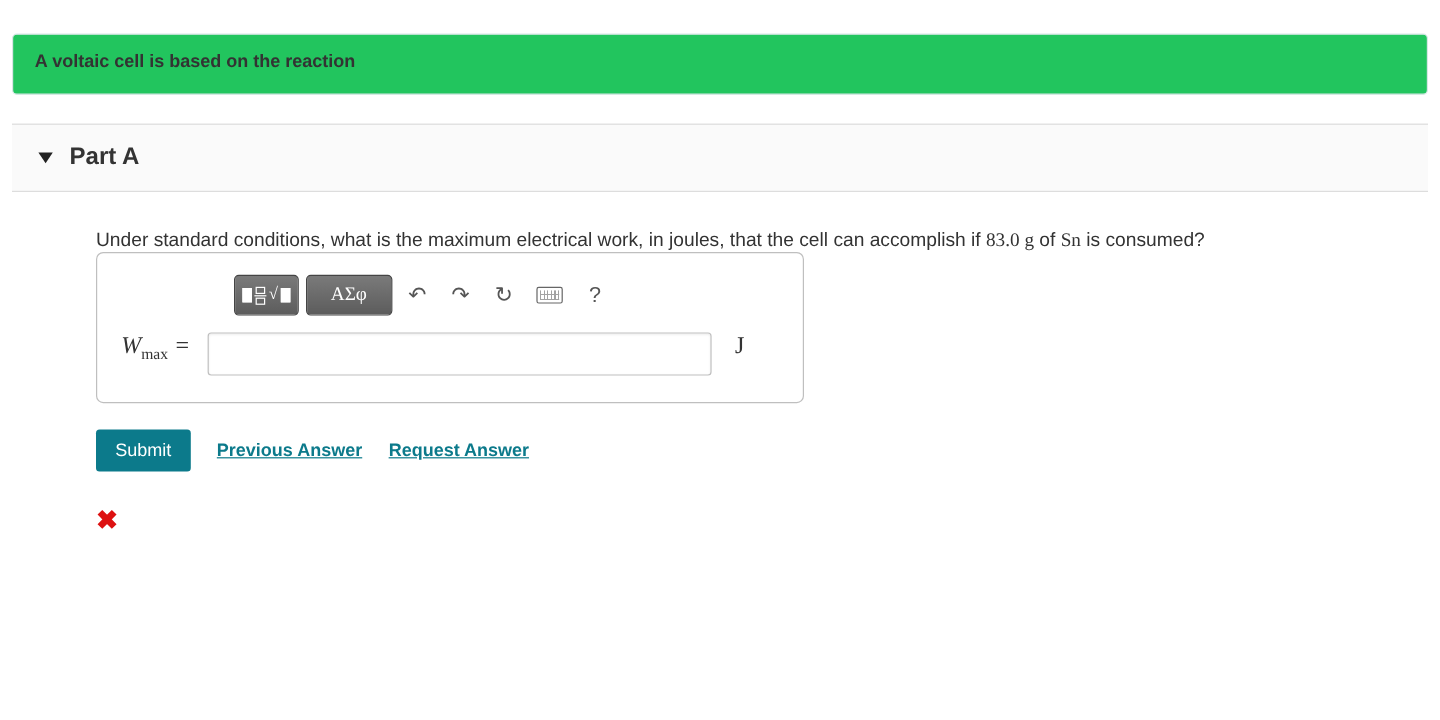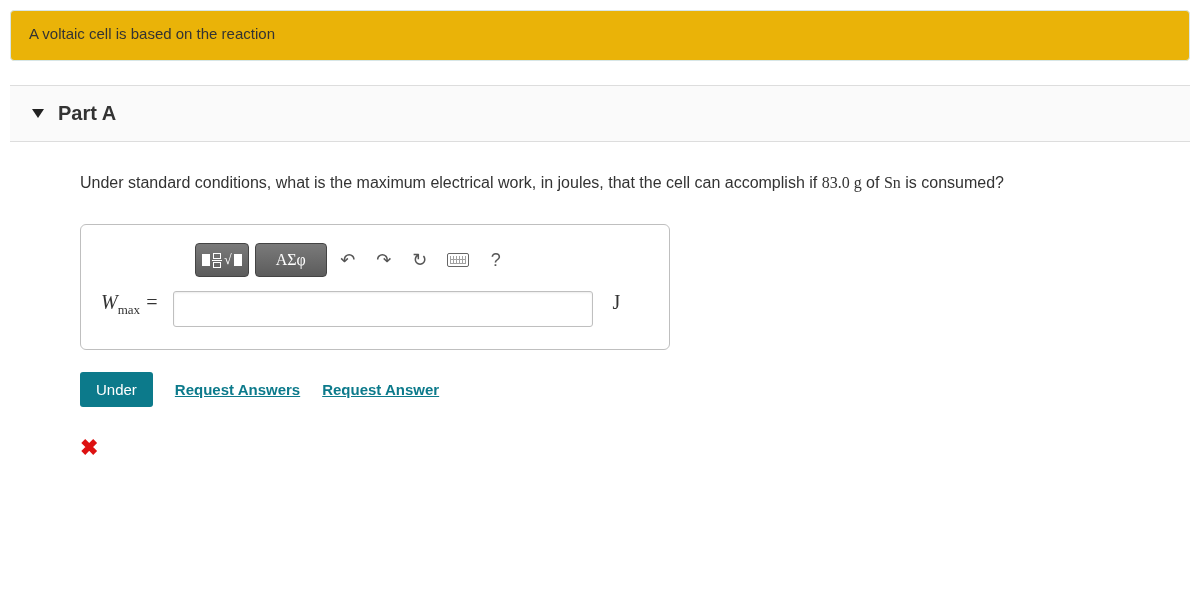--- a/index.html
+++ b/index.html
@@ -1,27 +1,27 @@
 <!DOCTYPE html>
 <html><head>
   <meta charset="utf-8">
   <style>
     * { box-sizing: border-box; margin: 0; padding: 0; }
     body { font-family: Arial, Helvetica, sans-serif; font-size: 16px; color: #333; background: #fff; width: 1200px; }
-    .problem-statement { background: #eab308; border: 1px solid #d8e6e6; border-radius: 4px; padding: 14px 18px; margin: 10px 10px 24px 10px; }
+    .problem-statement { background: #22c55e; border: 1px solid #d8e6e6; border-radius: 4px; padding: 14px 18px; margin: 28px 10px 24px 10px; font-weight: bold; }
     .problem-statement .intro { font-size: 15px; margin-bottom: 4px; }
     .reaction { font-family: "Times New Roman", serif; font-size: 18px; }
     .reaction .s { font-style: italic; }
     .reaction sub { font-size: 0.7em; vertical-align: sub; }
     .reaction sup { font-size: 0.7em; vertical-align: super; }
     .part-header { border-top: 1px solid #ddd; border-bottom: 1px solid #ddd; background: #fafafa; padding: 16px 22px; margin: 0 10px; display: flex; align-items: center; gap: 14px; }
     .chevron { width: 0; height: 0; border-left: 6px solid transparent; border-right: 6px solid transparent; border-top: 9px solid #222; }
     .part-title { font-weight: bold; font-size: 20px; }
     .part-body { padding: 32px 10px 20px 80px; }
-    .question { font-size: 16px; margin-bottom: 32px; }
+    .question { font-size: 16px; }
     .question .serif { font-family: "Times New Roman", serif; }
     .answer-box { border: 1px solid #bfbfbf; border-radius: 6px; padding: 18px 20px 22px 20px; display: inline-block; min-width: 590px; }
     .answer-row { display: flex; align-items: flex-start; gap: 14px; }
     .var-label { font-family: "Times New Roman", serif; font-style: italic; font-size: 20px; white-space: nowrap; }
     .var-label sub { font-size: 0.65em; font-style: normal; }
     .toolbar { display: flex; align-items: center; gap: 6px; margin-bottom: 14px; margin-left: 94px; }
     .tool-btn-dark { background: linear-gradient(#7a7a7a,#5c5c5c); border: 1px solid #444; border-radius: 4px; color: #fff; height: 34px; display:flex; align-items:center; justify-content:center; padding: 0 20px; font-family: "Times New Roman", serif; font-size: 16px; cursor:pointer; }
     .tool-btn-dark.template { padding: 0 6px; }
     .tool-btn-light { background: none; border: none; height: 30px; width: 30px; display:flex; align-items:center; justify-content:center; color:#555; cursor:pointer; font-size:18px; }
     .tool-btn-light.wide { width: 34px; }
@@ -87,21 +87,21 @@
       <button class="tool-btn-light">?</button>
     </div>
     <div class="answer-row">
       <span class="var-label"><span>W</span><sub>max</sub><span> = </span></span>
       <input class="answer-input" type="text" value="" style="">
       <span class="unit">J</span>
     </div>
   </div>
 
   <div class="actions">
-    <button class="submit-btn">Under</button>
-    <a class="link">Request Answers</a>
+    <button class="submit-btn">Submit</button>
+    <a class="link">Previous Answer</a>
     <a class="link">Request Answer</a>
   </div>
 
   <div class="feedback">
     <span class="x-icon">✖</span>
   </div>
 </div>
 
 </body></html>

